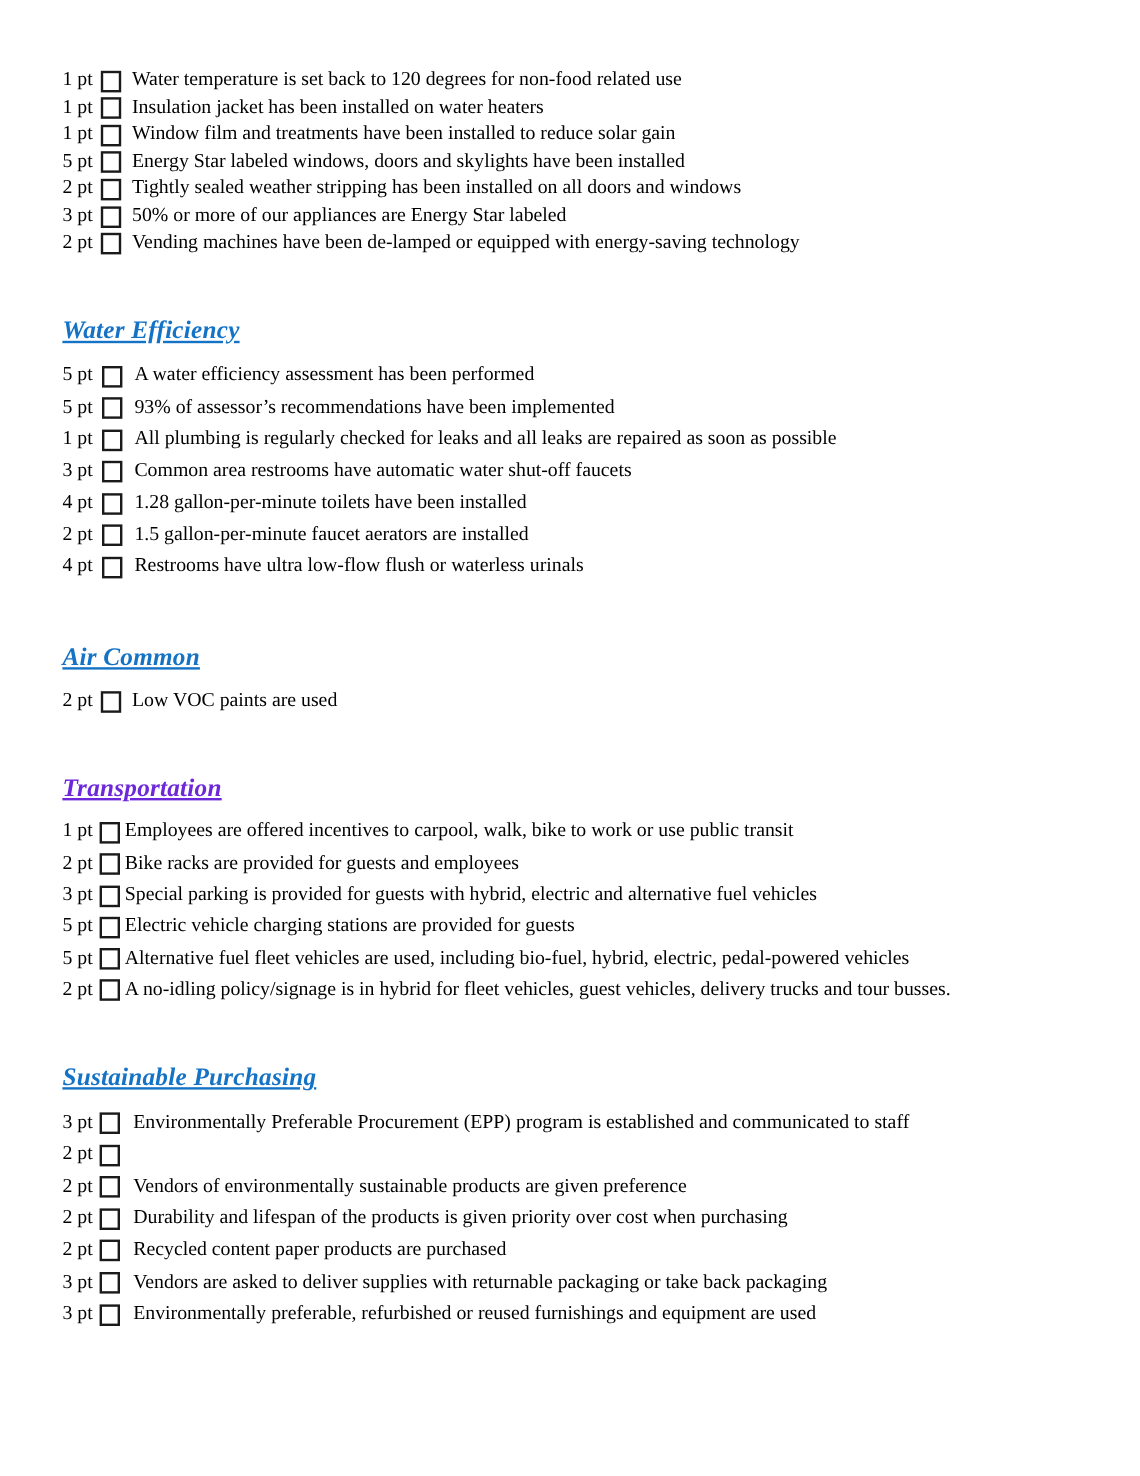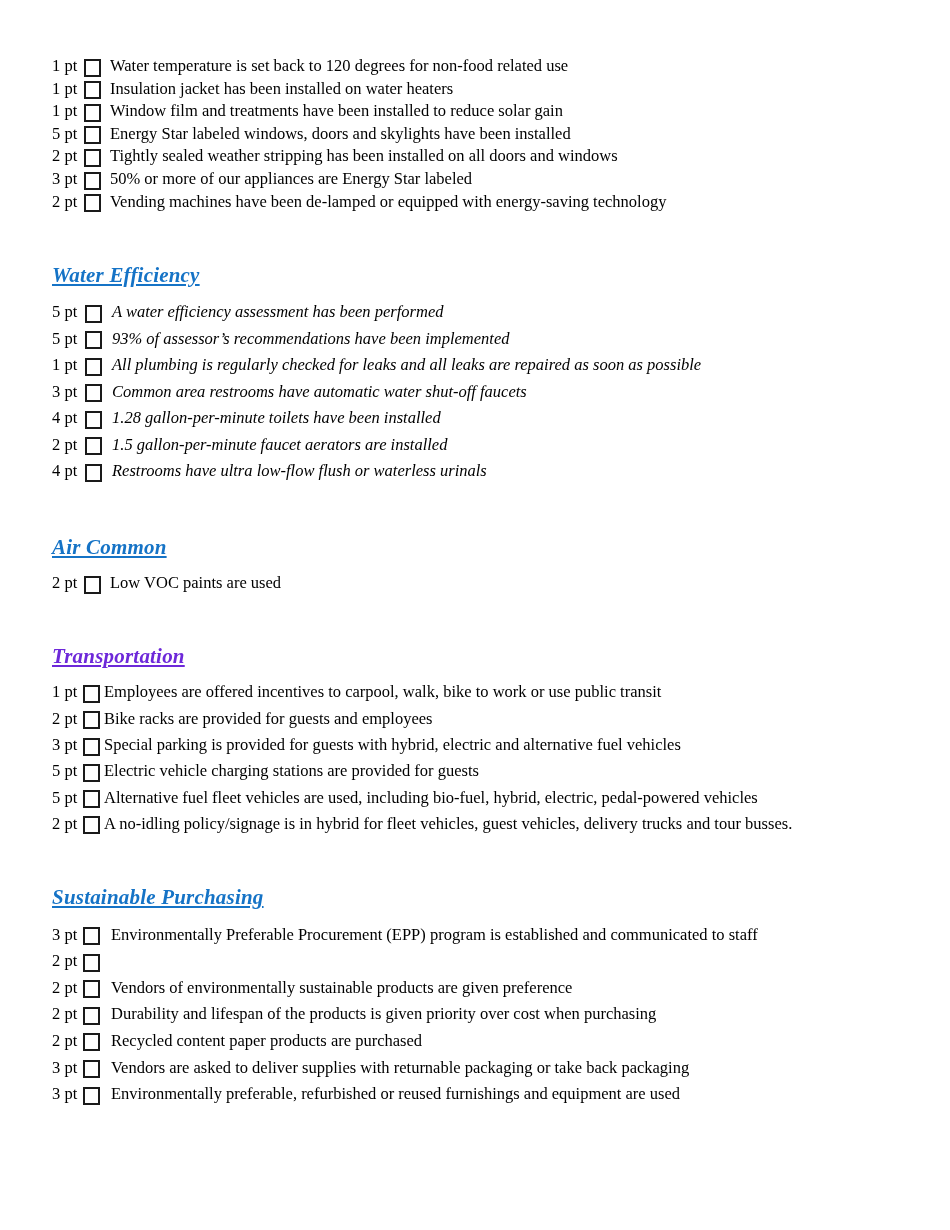--- a/index.html
+++ b/index.html
@@ -82,21 +82,21 @@
     flex: 0 1 auto;
   }
 
   
   .sec-energy .row { height: 22.6px; }
   .sec-energy .pts { width: 32px; }
   .sec-energy .item-text { margin-left: 9px; }
 
   .sec-water .row { height: 26.5px; }
   .sec-water .pts { width: 33px; }
-  .sec-water .item-text { margin-left: 10px; font-style: italic; }
+  .sec-water .item-text { margin-left: 10px; }
 
   .sec-air .row { height: 26px; }
   .sec-air .pts { width: 32px; }
   .sec-air .item-text { margin-left: 9px; }
 
   .sec-transport .row { height: 26.3px; }
   .sec-transport .pts { width: 31px; }
   .sec-transport .item-text { margin-left: 4px; }
 
   .sec-purchasing .row { height: 26.6px; }

